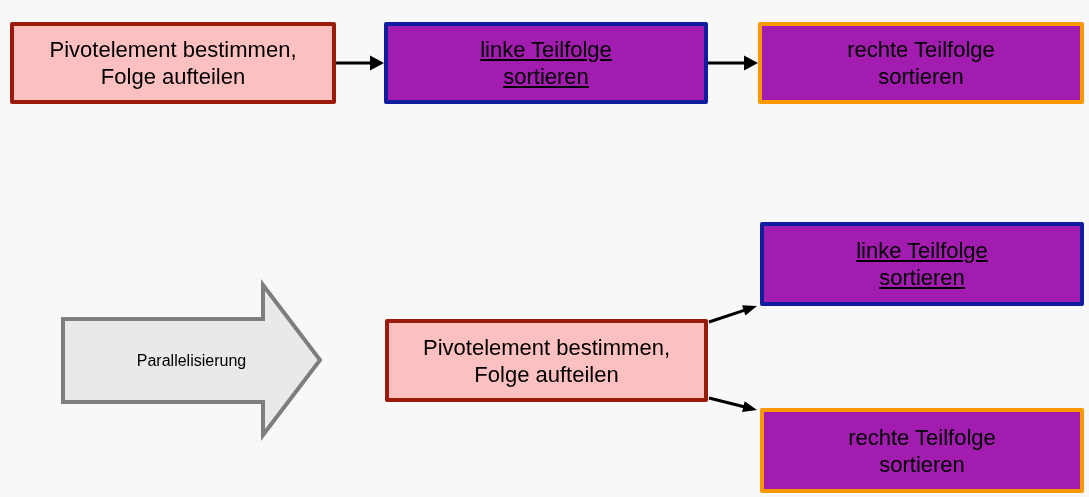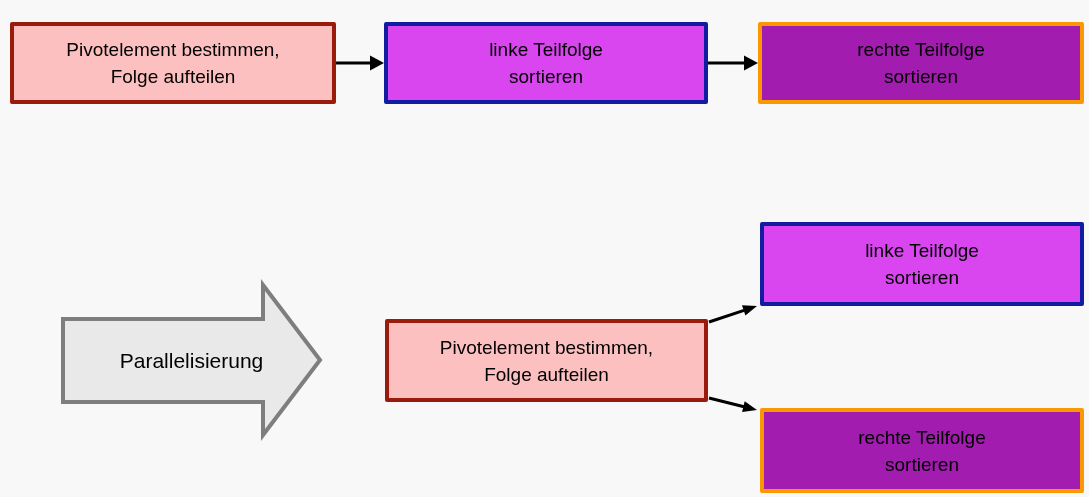--- a/index.html
+++ b/index.html
@@ -19,31 +19,32 @@
     position: absolute;
     box-sizing: border-box;
     border-style: solid;
     border-width: 4px;
     border-radius: 2px;
     display: flex;
     flex-direction: column;
     align-items: center;
     justify-content: center;
     text-align: center;
-    font-size: 19px;
+    font-size: 22px;
     line-height: 27px;
     color: #000;
   }
   .node-pivot {
     background: #fdc0c0;
     border-color: #9a1a0b;
   }
   .node-left {
-    background: #d946ef;
+    background: #a21caf;
     border-color: #101da0;
+    text-decoration: underline;
   }
   .node-right {
     background: #a21caf;
     border-color: #f99800;
   }
   .seq-pivot  { left: 10px;  top: 22px;  width: 326px; height: 82px; }
   .seq-left   { left: 384px; top: 22px;  width: 324px; height: 82px; }
   .seq-right  { left: 758px; top: 22px;  width: 326px; height: 82px; }
   .par-pivot  { left: 385px; top: 319px; width: 323px; height: 83px; }
   .par-left   { left: 760px; top: 222px; width: 324px; height: 84px; }
@@ -57,21 +58,21 @@
   }
   .transform-label {
     position: absolute;
     left: 63px;
     top: 319px;
     width: 257px;
     height: 83px;
     display: flex;
     align-items: center;
     justify-content: center;
-    font-size: 21px;
+    font-size: 16px;
     color: #000;
   }
 </style>
 </head>
 <body>
 
 <div class="stage">
 
   <svg class="arrow-layer" viewBox="0 0 1089 497">
 

